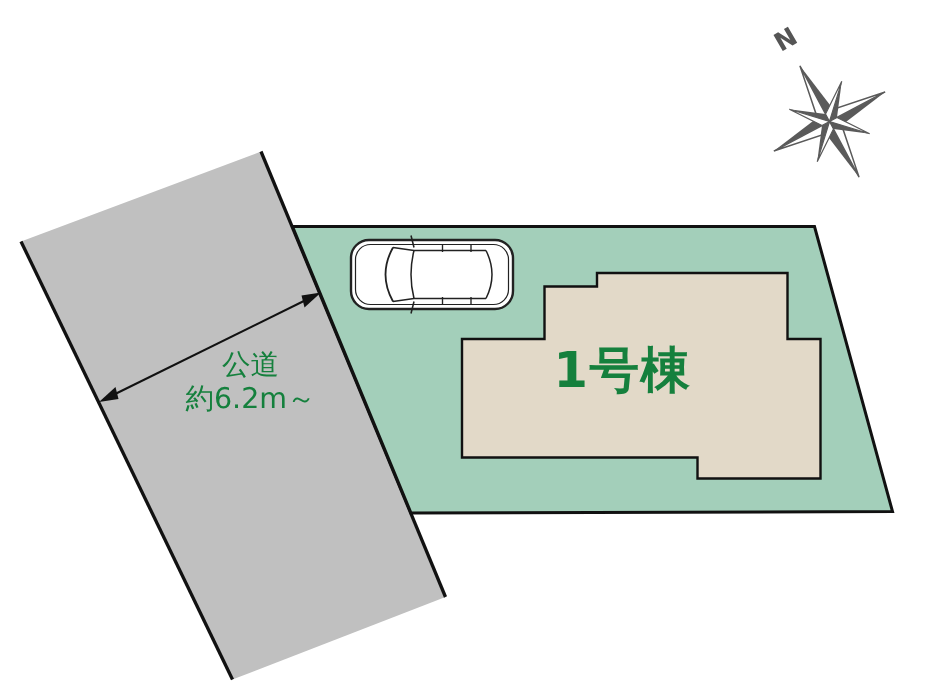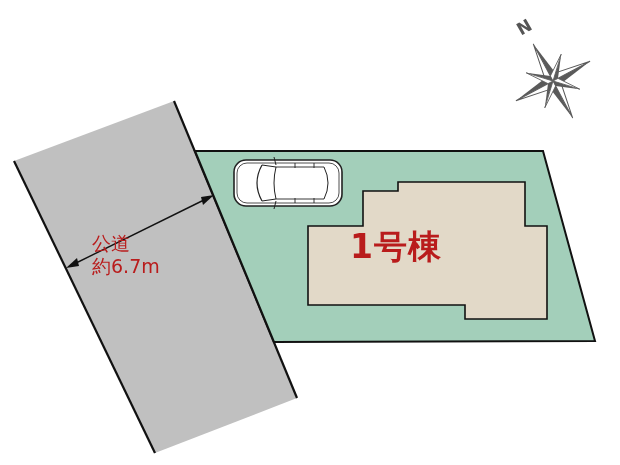--- a/index.html
+++ b/index.html
@@ -1,18 +1,18 @@
 <!DOCTYPE html>
 <html><head>
 <meta charset="utf-8">
 <style>
   html,body{margin:0;padding:0;background:#ffffff;}
   body{width:620px;height:465px;overflow:hidden;position:relative;font-family:"DejaVu Sans","Liberation Sans",sans-serif;}
   #plan{position:absolute;left:0;top:0;width:620px;height:465px;}
-  .lbl{position:absolute;color:#b91c1c;white-space:nowrap;text-align:left;}
+  .lbl{position:absolute;color:#15803d;white-space:nowrap;text-align:center;}
   .road-lbl{left:92px;top:232px;width:150px;font-size:19px;line-height:23px;}
   .bld-lbl{left:350px;top:227px;width:130px;font-size:33px;font-weight:bold;letter-spacing:1px;line-height:40px;}
   .north{position:absolute;left:517px;top:17px;font-size:17px;font-weight:bold;color:#555;transform:rotate(-30deg);}
 </style>
 </head>
 <body>
 
 <svg id="plan" viewBox="0 0 620 465" xmlns="http://www.w3.org/2000/svg">
 
   <g>
@@ -71,16 +71,16 @@
       <polygon points="-28,0 -4,-4 0,0" fill="#5a5a5a"></polygon>
       <polygon points="-28,0 -4,4 0,0" fill="#fff" stroke="#5a5a5a" stroke-width="0.8"></polygon>
     </g>
   </g>
 </svg>
 
 <div class="north">N</div>
 
 <div class="lbl road-lbl">
   <div>公道</div>
-  <div>約6.7m</div>
+  <div>約6.2m～</div>
 </div>
 
 <div class="lbl bld-lbl">1号棟</div>
 
 </body></html>

